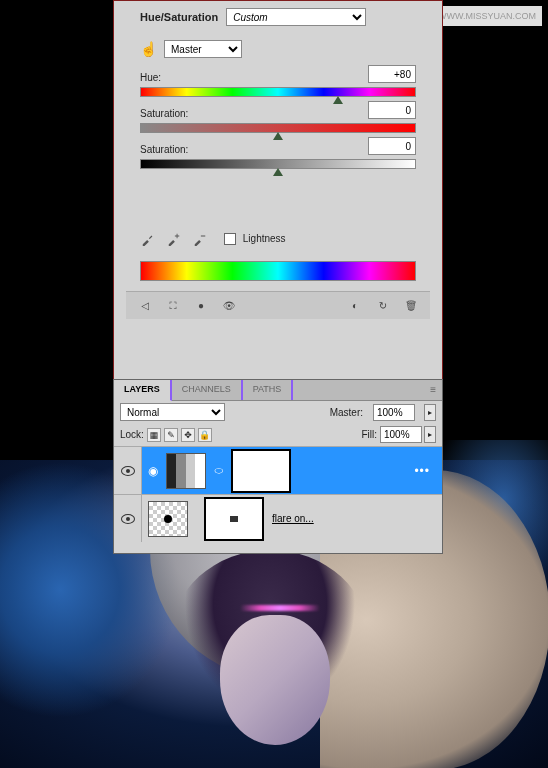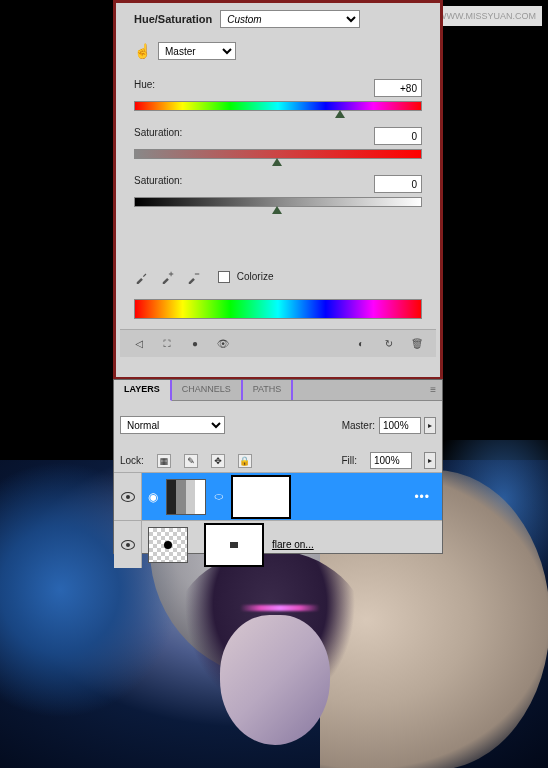--- a/index.html
+++ b/index.html
@@ -24,30 +24,30 @@
   background: radial-gradient(ellipse at 20% 50%, #d8c8b8 0%, #b8a898 40%, #98887a 70%, transparent 85%); border-radius: 0 50% 50% 0; }
 
 
 .watermark { position: absolute; top: 6px; right: 6px; background: rgba(255,255,255,0.88); color: #555;
   font-size: 10px; padding: 3px 6px; font-family: SimSun, serif; }
 .watermark .cn { color: #333; font-weight: bold; }
 .watermark .en { color: #999; font-family: Arial; font-size: 9px; margin-left: 4px; }
 
 
 .hs-panel { position: absolute; top: 0; left: 113px; width: 330px; height: 380px;
-  background: #d4d4d4; border: 3px solid #7f1d1d; font-size: 10px; color: #222; padding: 4px 4px; }
+  background: #d4d4d4; border: 1px solid #7f1d1d; font-size: 10px; color: #222; padding: 4px 12px; }
 .hs-row { display: flex; align-items: center; padding: 3px 14px; }
 .hs-title { font-weight: bold; font-size: 11px; }
 .select { background: #fff; border: 1px solid #888; font-size: 10px; padding: 1px 2px; height: 18px; }
 .select.preset { width: 140px; margin-left: 8px; font-style: italic; }
 .select.range { width: 78px; margin-left: 6px; }
 .icon-hand { width: 18px; height: 16px; display: inline-block; position: relative; }
 .icon-hand::before { content: "☝"; font-size: 14px; }
 .slider-block { padding: 4px 14px 0; }
-.slider-label-row { display: flex; justify-content: space-between; align-items: flex-start; margin-bottom: 4px; margin-top: 12px; }
+.slider-label-row { display: flex; justify-content: space-between; align-items: flex-end; margin-bottom: 4px; }
 .num-input { width: 48px; height: 18px; border: 1px solid #888; background: #fff; text-align: right; padding: 0 4px; font-size: 10px; }
 .hue-track { height: 10px; position: relative;
   background: linear-gradient(90deg, #f00, #ff0, #0f0, #0ff, #00f, #f0f, #f00); border: 1px solid #888; }
 .sat-track { height: 10px; position: relative;
   background: linear-gradient(90deg, #888, #c44, #f00); border: 1px solid #888; }
 .light-track { height: 10px; position: relative;
   background: linear-gradient(90deg, #000, #888, #fff); border: 1px solid #888; }
 .thumb { position: absolute; top: 8px; width: 0; height: 0; border-left: 5px solid transparent; border-right: 5px solid transparent; border-bottom: 8px solid #3a5a3a; }
 .eyedrop-row { display: flex; align-items: center; gap: 10px; padding: 12px 14px 8px; margin-top: 50px; }
 .eyedrop { width: 16px; height: 16px; display: inline-flex; align-items: center; justify-content: center; color: #555; }
@@ -58,25 +58,25 @@
 .hs-bottom { display: flex; align-items: center; gap: 10px; padding: 6px 10px; border-top: 1px solid #aaa; background: #c8c8c8; height: 28px; }
 .bottom-icon { width: 18px; height: 16px; display: inline-flex; align-items: center; justify-content: center; color: #444; }
 
 
 .layers-panel { position: absolute; top: 379px; left: 113px; width: 330px; height: 175px;
   background: #d4d4d4; border: 1px solid #666; font-size: 10px; color: #222; }
 .tabs { display: flex; background: #bababa; border-bottom: 1px solid #888; height: 21px; }
 .tab { padding: 4px 10px; font-size: 9px; color: #666; border-right: 2px solid #8b5cf6; cursor: pointer; }
 .tab.active { background: #d4d4d4; color: #000; font-weight: bold; border-bottom: 1px solid #d4d4d4; margin-bottom: -1px; }
 .tabs-menu { margin-left: auto; padding: 4px 6px; color: #666; }
-.opts-row { display: flex; align-items: center; padding: 15px 6px; gap: 4px; }
+.opts-row { display: flex; align-items: center; padding: 2px 6px; gap: 10px; }
 .select.blend { width: 105px; }
 .pct-input { width: 42px; height: 17px; border: 1px solid #888; background: #fff; padding: 0 3px; font-size: 10px; }
 .pct-btn { width: 12px; height: 17px; border: 1px solid #888; background: #e8e8e8; font-size: 8px; display: inline-flex; align-items: center; justify-content: center; margin-left: -1px; }
-.lock-row { display: flex; align-items: center; padding: 3px 6px; gap: 13px; }
+.lock-row { display: flex; align-items: center; padding: 3px 6px; gap: 3px; }
 .lock-icon { width: 14px; height: 14px; border: 1px solid #999; background: #eee; font-size: 9px; display: inline-flex; align-items: center; justify-content: center; }
 .layer { display: flex; align-items: center; height: 48px; border-top: 1px solid #aaa; }
 .layer.sel { background: #2894ff; }
 .eye { width: 28px; height: 100%; display: flex; align-items: center; justify-content: center; border-right: 1px solid #aaa; background: #d4d4d4; }
 .eye-icon { width: 14px; height: 10px; border: 1px solid #333; border-radius: 50%; position: relative; }
 .eye-icon::after { content: ""; position: absolute; left: 4px; top: 2px; width: 4px; height: 4px; background: #333; border-radius: 50%; }
 .layer-body { flex: 1; display: flex; align-items: center; gap: 8px; padding: 0 6px; }
 .thumb-box { width: 40px; height: 36px; border: 1px solid #555; background: #fff; position: relative; }
 .thumb-box.adj { background: linear-gradient(90deg, #222 0%, #222 25%, #888 25%, #888 50%, #ccc 50%, #ccc 75%, #fff 75%); }
 .thumb-box.checker { background-image:
@@ -162,21 +162,21 @@
           <path d="M2 14l5-5 2 2-5 5H2v-2z M12 2v2h2v1h-2v2h-1V5H9V4h2V2z" fill="#555"></path>
         </svg>
       </span>
     <span class="eyedrop">
         <svg viewBox="0 0 16 16">
           <path d="M2 14l5-5 2 2-5 5H2v-2z M9 4h5v1H9z" fill="#555"></path>
         </svg>
       </span>
     <span style="margin-left:6px">
       <span class="checkbox"></span>
-      <span>Colorize</span>
+      <span>Lightness</span>
     </span>
   </div>
 
   <div class="spectrum"></div>
 
   <div class="hs-bottom">
     <span class="bottom-icon">◁</span>
     <span class="bottom-icon">⛶</span>
     <span class="bottom-icon">●</span>
     <span class="bottom-icon">👁</span>

